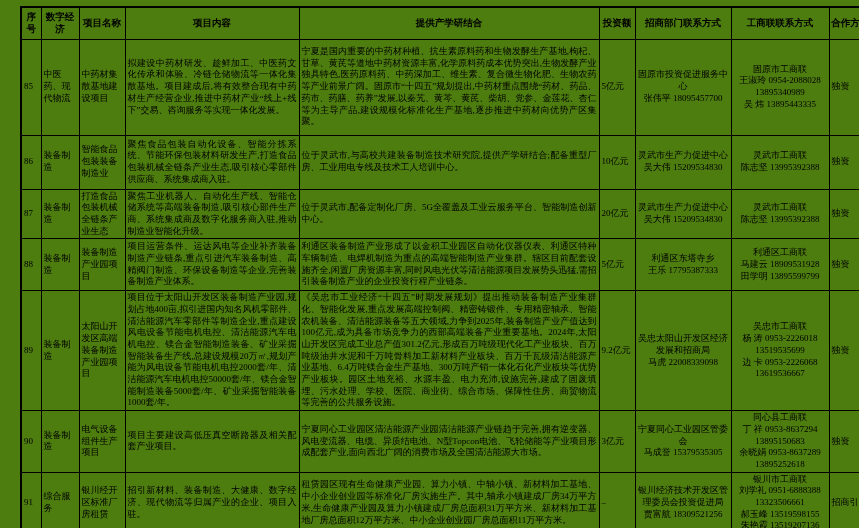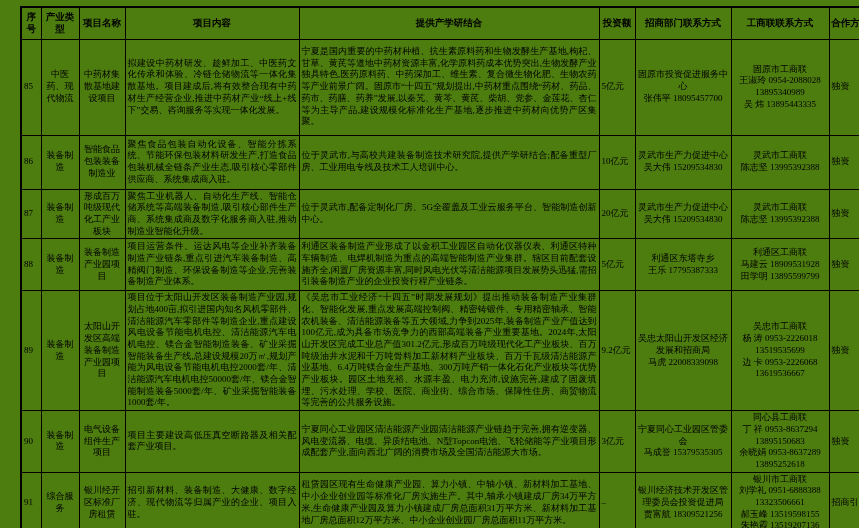--- a/index.html
+++ b/index.html
@@ -46,21 +46,21 @@
     vertical-align: middle;
     margin-top: 40px;
   }
   td.c-contact {
     text-align: center;
     white-space: pre-line;
     font-size: 8.5px;
     line-height: 1.35;
   }
   td.c-name, td.c-industry {
-    text-align: center;
+    text-align: left;
     padding: 1px 1px;
   }
 </style>
 </head>
 <body>
 
 <div class="page">
   <table class="projects">
     <colgroup>
       <col style="width:20px">
@@ -69,21 +69,21 @@
       <col style="width:174px">
         <col style="width:300px">
         <col style="width:36px">
       <col style="width:96px">
         <col style="width:98px">
         <col style="width:43px">
     </colgroup>
     <thead>
       <tr style="height:32px">
         <th>序号</th>
-        <th>产业类型</th>
+        <th>数字经济</th>
         <th>项目名称</th>
         <th>项目内容</th>
         <th>提供产学研结合</th>
         <th>投资额</th>
         <th>招商部门联系方式</th>
         <th>工商联联系方式</th>
         <th>合作方式</th>
       </tr>
     </thead>
     <tbody>
@@ -111,21 +111,21 @@
         <td class="c-center">10亿元</td>
         <td class="c-contact">灵武市生产力促进中心
 吴大伟 15209534830</td>
         <td class="c-contact">灵武市工商联
 陈志坚 13995392388</td>
         <td class="c-center">独资</td>
       </tr>
       <tr style="height:48px">
         <td class="c-center">87</td>
         <td class="c-industry">装备制造</td>
-        <td class="c-name">形成百万吨级现代化工产业板块</td>
+        <td class="c-name">打造食品包装机械全链条产业生态</td>
         <td class="c-just">聚焦工业机器人、自动化生产线、智能仓储系统等高端装备制造,吸引核心部件生产商、系统集成商及数字化服务商入驻,推动制造业智能化升级。</td>
         <td class="c-just">位于灵武市,配备定制化厂房、5G全覆盖及工业云服务平台、智能制造创新中心。</td>
         <td class="c-center">20亿元</td>
         <td class="c-contact">灵武市生产力促进中心
 吴大伟 15209534830</td>
         <td class="c-contact">灵武市工商联
 陈志坚 13995392388</td>
         <td class="c-center">独资</td>
       </tr>
       <tr style="height:52px">

